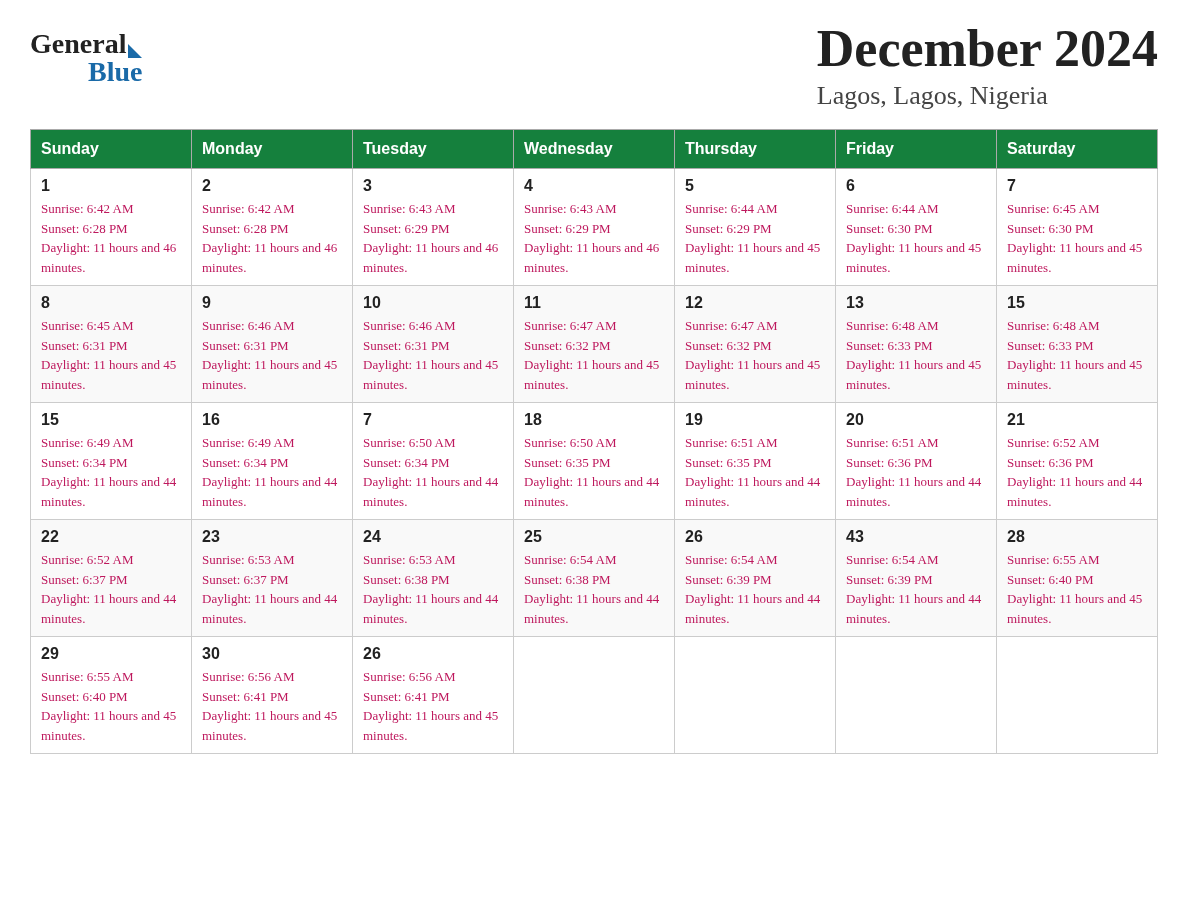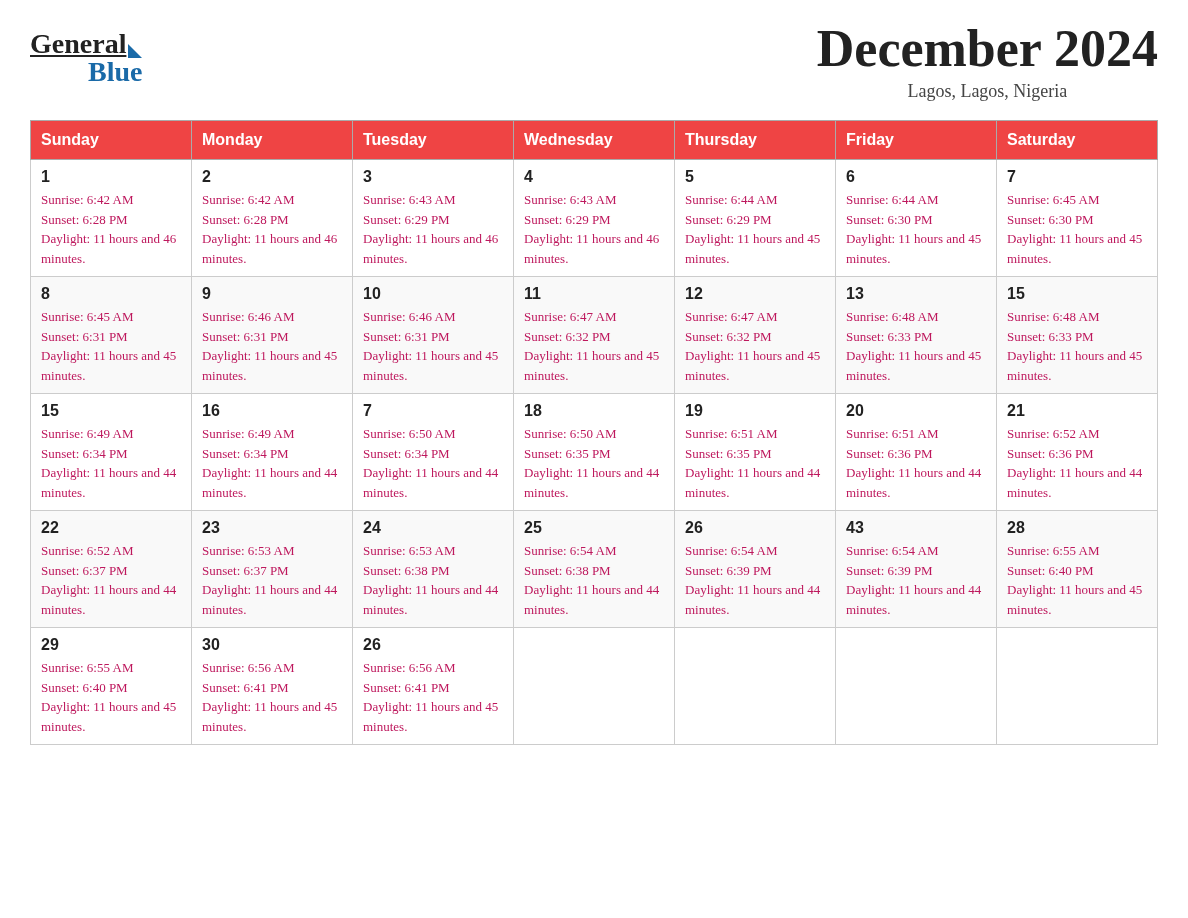--- a/index.html
+++ b/index.html
@@ -19,21 +19,20 @@
     .logo {
       display: flex;
       align-items: center;
       margin-top: 8px;
     }
     .logo-text-general {
       font-size: 28px;
       font-weight: bold;
       color: #222;
       font-family: Georgia, serif;
-      text-decoration: underline;
     }
     .logo-arrow {
       width: 0;
       height: 0;
       border-left: 14px solid #1a6aa8;
       border-top: 14px solid transparent;
       border-bottom: 0px solid transparent;
       display: inline-block;
       margin-left: 2px;
       margin-bottom: 2px;
@@ -49,42 +48,42 @@
     .logo-row2 {
       color: #1a6aa8;
       font-size: 28px;
       font-weight: bold;
       font-family: Georgia, serif;
       margin-top: -4px;
       padding-left: 2px;
       text-align: right;
     }
     .title-area {
-      text-align: center;
+      text-align: left;
     }
     .page-title {
       font-size: 52px;
       font-weight: bold;
       color: #222;
       font-family: Georgia, serif;
       line-height: 1.1;
     }
     .page-subtitle {
-      font-size: 18px;
+      font-size: 26px;
       color: #444;
       font-family: Georgia, serif;
       margin-top: 4px;
     }
     .calendar-table {
       width: 100%;
       border-collapse: collapse;
       border: 1px solid #aaa;
     }
     .calendar-table th {
-      background-color: #ef4444;
+      background-color: #15803d;
       color: #fff;
       font-size: 16px;
       font-weight: bold;
       padding: 10px 10px;
       text-align: left;
       border: 1px solid #aaa;
     }
     .calendar-table td {
       vertical-align: top;
       padding: 8px 10px;

